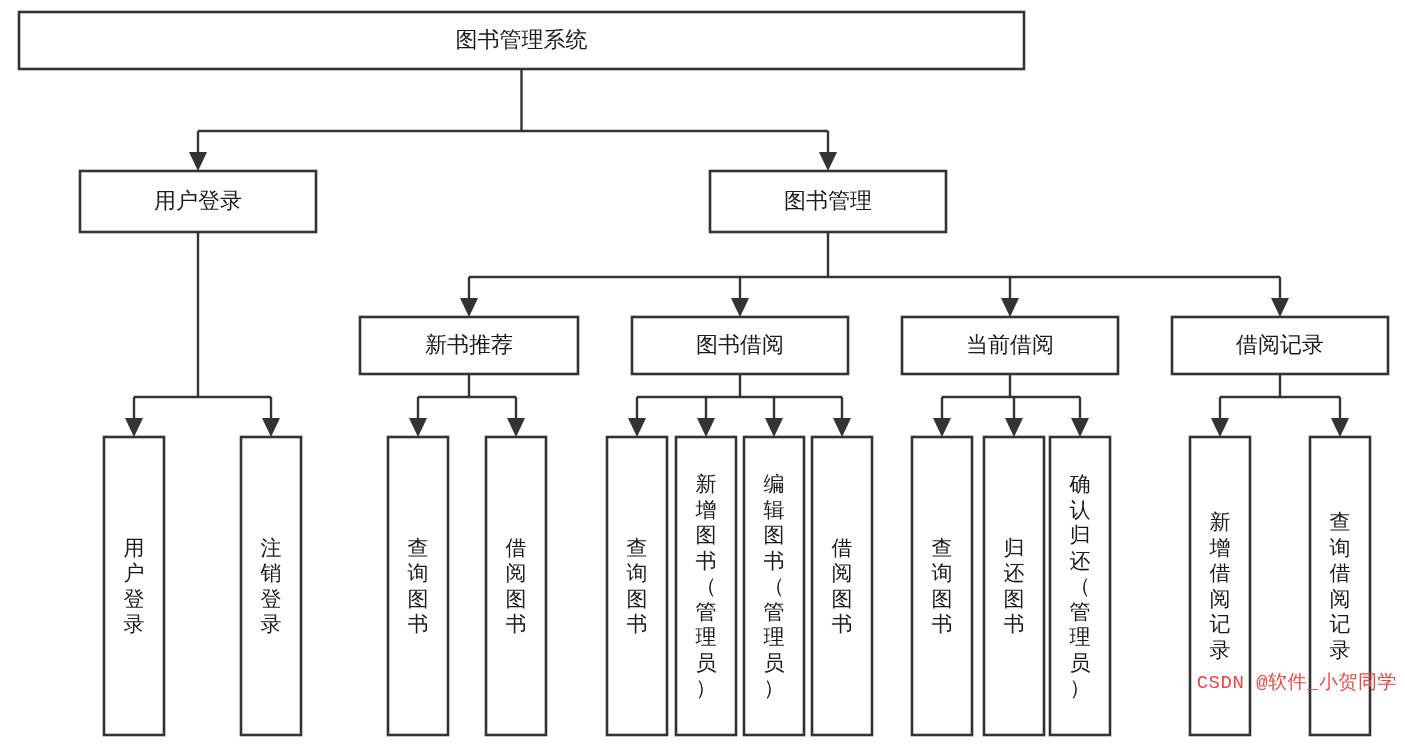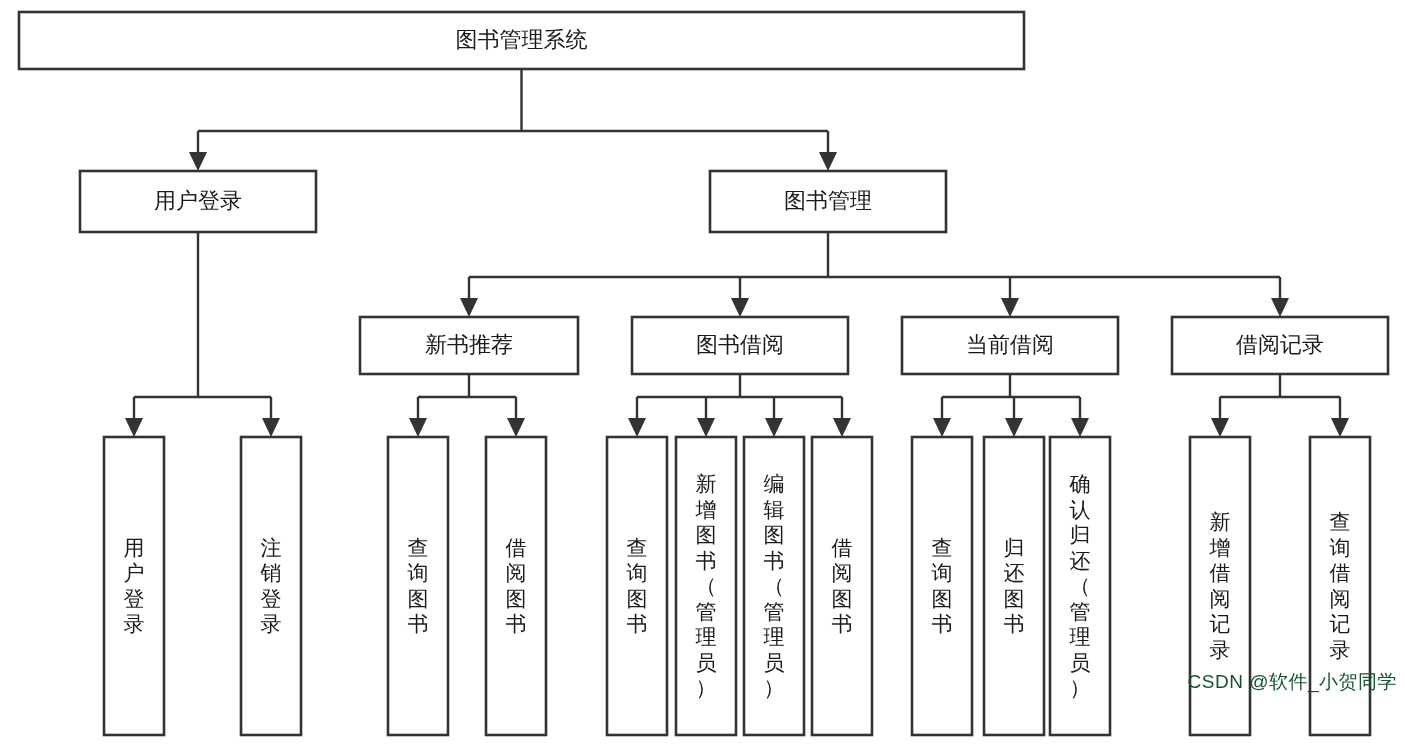--- a/index.html
+++ b/index.html
@@ -50,23 +50,23 @@
     stroke-linecap: butt;
   }
   .arrow-head {
     fill: #333333;
     stroke: none;
   }
   .watermark {
     position: absolute;
     right: 8px;
     bottom: 4px;
-    font-family: Liberation Sans, sans-serif;
+    font-family: Liberation Mono, monospace;
     font-size: 19px;
-    color: #14532d;
+    color: #ef4444;
     letter-spacing: 0.5px;
     white-space: nowrap;
     user-select: none;
   }
 </style>
 </head>
 <body>
 
 <div id="diagram-root">
   <svg class="flow" viewBox="0 0 1405 747" xmlns="http://www.w3.org/2000/svg">

